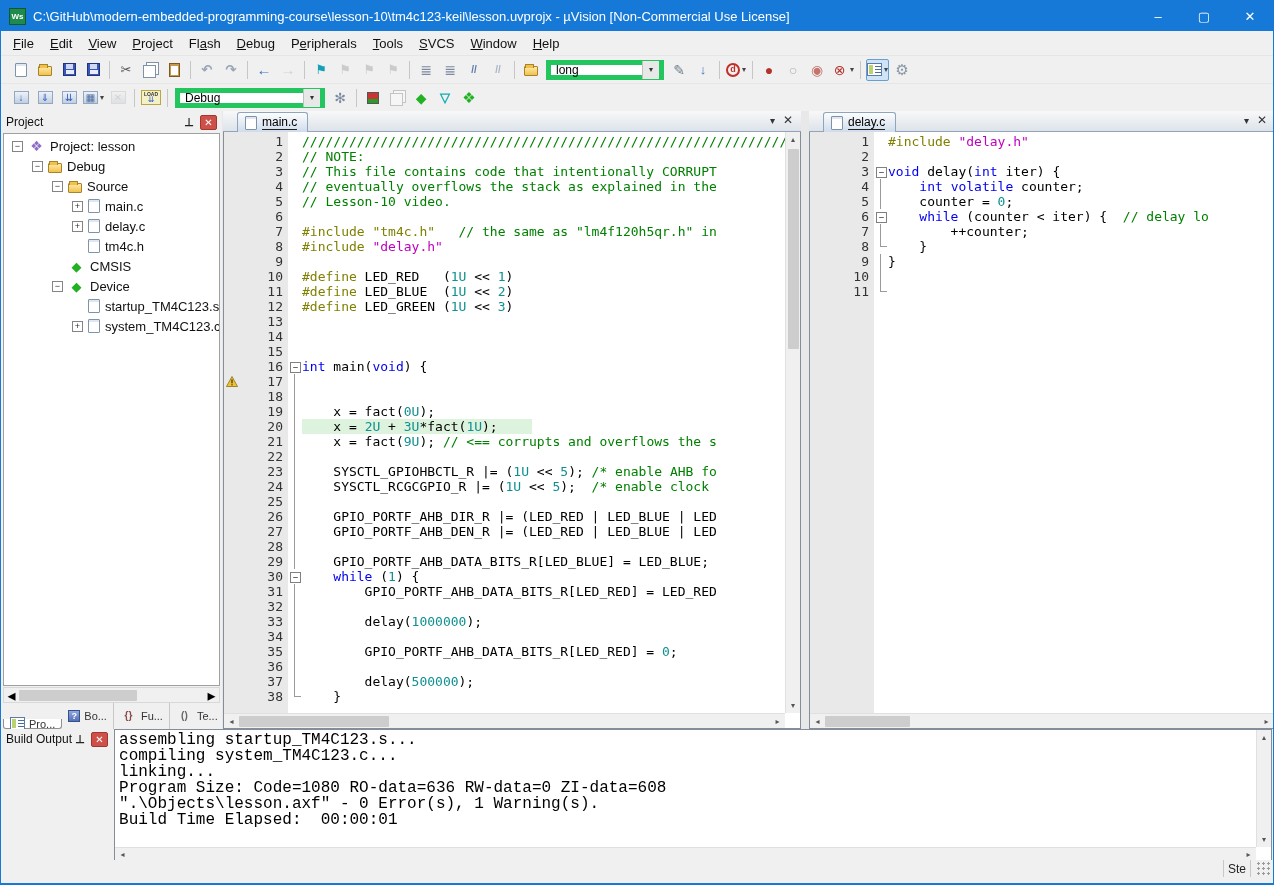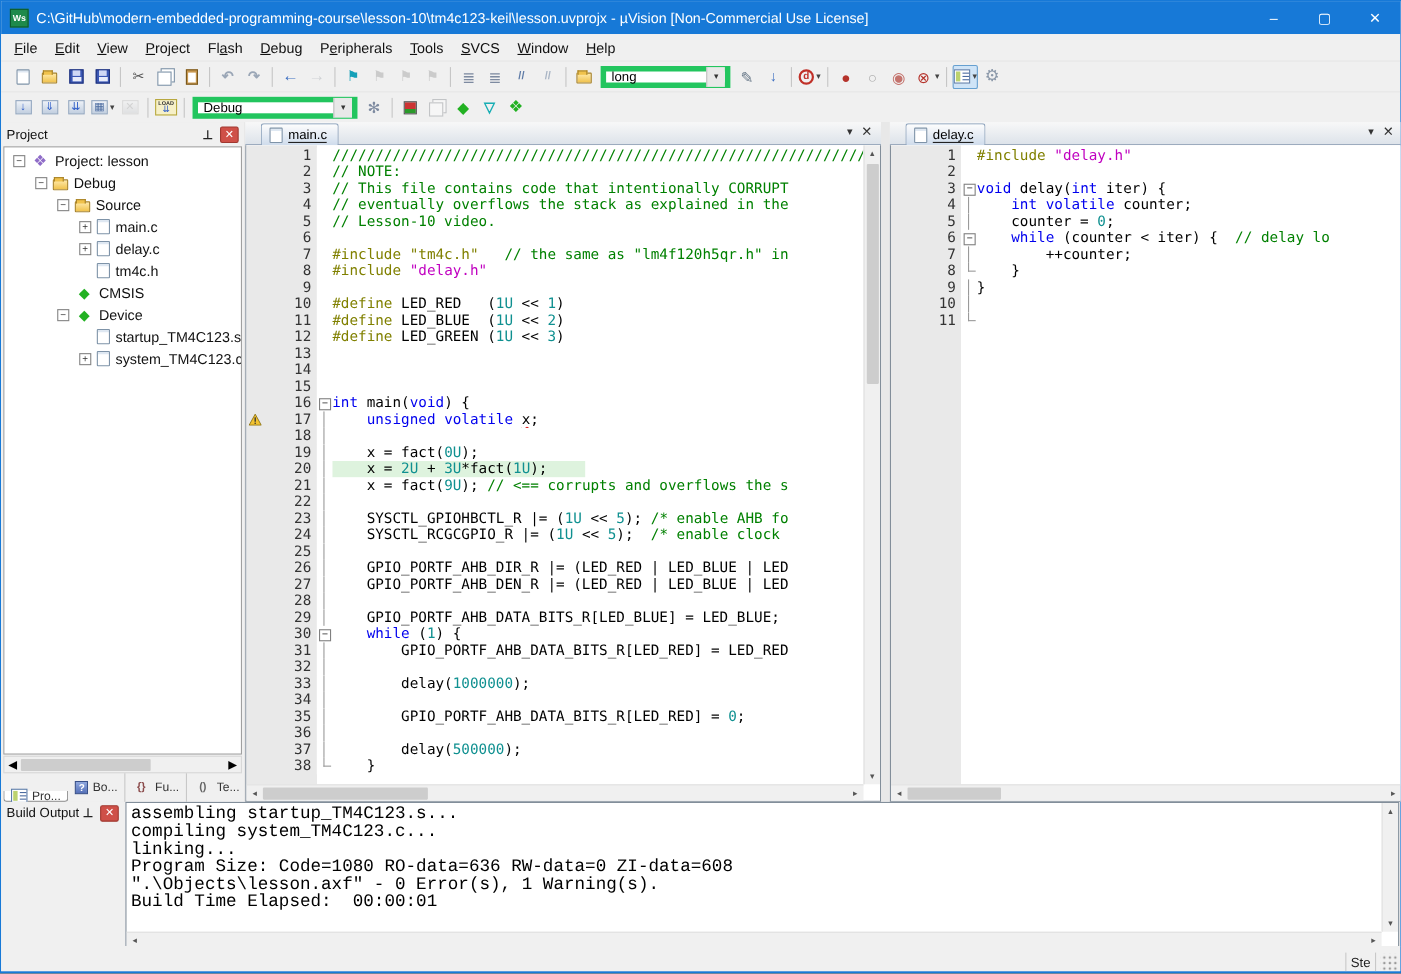--- a/index.html
+++ b/index.html
@@ -109,21 +109,21 @@
   .sb-fill{flex:1;}
   .splitter{position:absolute;top:0;height:618px;background:#e8e8e8;}
   
   .build-panel{position:absolute;top:618px;left:0;width:100%;height:132px;background:#f0f0f0;display:flex;}
   .build-panel .panel-header{height:20px;}
   .bo-body{flex:1;position:relative;background:#fff;border:1px solid #828e9a;margin:0 1px;overflow:hidden;}
   .bo-lines{position:absolute;left:4px;top:2px;right:16px;bottom:14px;font-family:"Liberation Mono",monospace;font-size:16px;line-height:16px;color:#000;white-space:pre;overflow:hidden;}
   .bo-vscroll{position:absolute;top:0;bottom:13px;right:0;width:15px;background:#f0f0f0;border-left:1px solid #e0e0e0;display:flex;flex-direction:column;align-items:center;font-size:8px;color:#555;}
   .bo-hscroll{position:absolute;left:0;right:15px;bottom:0;height:13px;background:#f0f0f0;border-top:1px solid #e0e0e0;display:flex;align-items:center;font-size:8px;color:#555;}
   
-  .statusbar{position:absolute;bottom:0;left:0;width:100%;height:23px;background:#f0f0f0;display:flex;align-items:flex-end;font-size:12px;color:#222;}
+  .statusbar{position:absolute;bottom:0;left:0;width:100%;height:23px;background:#f0f0f0;display:flex;align-items:flex-start;font-size:12px;color:#222;}
   .sb-spacer{flex:1;}
   .sb-cell{border-left:1px solid #c8c8c8;border-right:1px solid #c8c8c8;height:17px;display:flex;align-items:center;padding:0 4px;}
   .grip{width:16px;height:16px;margin:0 2px 0 4px;background-image:radial-gradient(#9a9a9a 1px,transparent 1.4px);background-size:5px 5px;background-position:bottom right;}
 </style>
 </head>
 <body>
 
 <div class="window">
 
   <div class="titlebar">
@@ -499,21 +499,20 @@
             <div class="cl">
               <span class="marg">
                 <svg class="warn-svg" width="12" height="11" viewBox="0 0 12 11">
                   <polygon points="6,0.5 11.5,10.5 0.5,10.5" fill="#f2c230" stroke="#8a7010" stroke-width="0.8"></polygon>
                   <rect x="5.4" y="3.4" width="1.2" height="4" fill="#333"></rect>
                   <rect x="5.4" y="8.2" width="1.2" height="1.2" fill="#333"></rect>
                 </svg>
               </span>
               <span class="num">17</span>
               <span class="fold f-line"></span>
-              <span class="code"><span>    </span><span class="k">unsigned</span><span> </span><span class="k">volatile</span><span> </span><span class="err">x</span><span>;</span></span>
             </div>
             <div class="cl">
               <span class="marg"></span>
               <span class="num">18</span>
               <span class="fold f-line"></span>
               <span class="code"></span>
             </div>
             <div class="cl">
               <span class="marg"></span>
               <span class="num">19</span>

